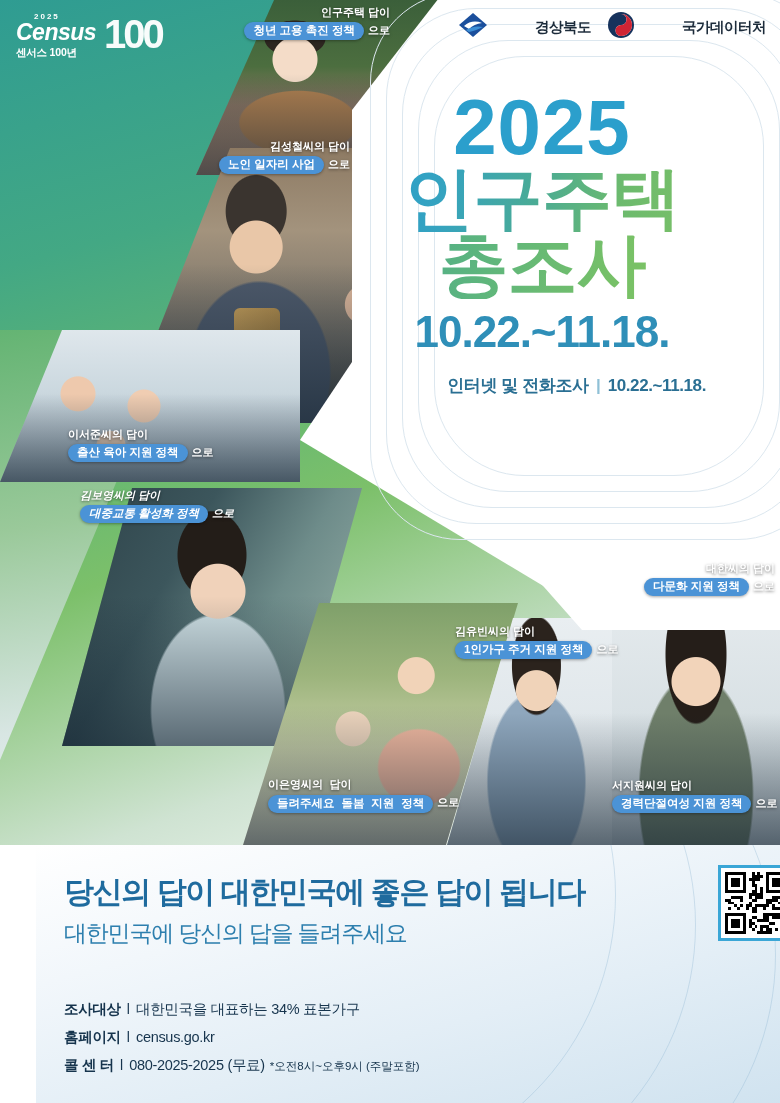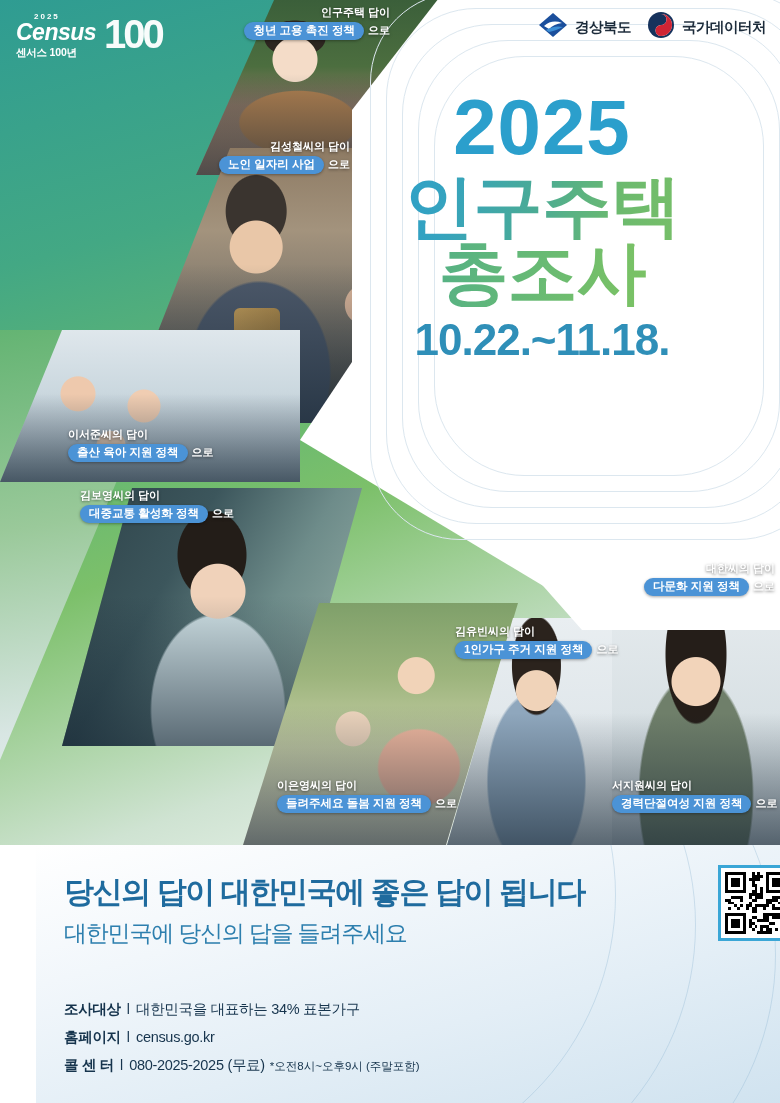--- a/index.html
+++ b/index.html
@@ -193,21 +193,21 @@
   
   .titleblock { position:absolute; left:372px; top:92px; width:340px; z-index:12; text-align:center; }
   .t-year {
     font-size:78px; font-weight:800; letter-spacing:1px; line-height:.92;
     color:#2b9fcc;
   }
   .t-main {
     font-size:70px; font-weight:800; line-height:.95; letter-spacing:-1px;
     background:linear-gradient(100deg,#2b9fcc 0%,#35a3bf 22%,#4aab95 48%,#6cba6e 72%,#7cc165 100%);
     -webkit-background-clip:text; background-clip:text; color:transparent;
-    margin-top:10px;
+    margin-top:2px;
   }
   .t-main2 {
     font-size:70px; font-weight:800; line-height:.95; letter-spacing:-1px;
     background:linear-gradient(100deg,#4aab90 0%,#5fb67c 35%,#76c068 70%,#82c55f 100%);
     -webkit-background-clip:text; background-clip:text; color:transparent;
   }
   .t-dates {
     font-size:44px; font-weight:800; color:#2f8fb8; letter-spacing:-1px;
     margin-top:8px;
   }
@@ -223,21 +223,21 @@
   .logo-census .yr { font-size:8px; font-weight:700; letter-spacing:2px; margin-left:18px; }
   .logo-census .cn { font-size:23px; font-weight:800; font-style:italic; letter-spacing:-.5px; line-height:1; }
   .logo-census .kr { font-size:10.5px; font-weight:700; letter-spacing:-.2px; margin-top:2px; }
   .logo-census .hundred {
     position:absolute; left:88px; top:2px; font-size:40px; font-weight:800;
     letter-spacing:-3px; line-height:1; color:#fff; opacity:.97;
   }
 
   .gov-logos { position:absolute; right:14px; top:11px; z-index:15; display:flex; align-items:center; gap:16px; }
   .gov { display:flex; align-items:center; gap:7px; }
-  .gov .name { font-size:14.5px; font-weight:700; color:#1c2b3a; letter-spacing:-.5px; }
+  .gov .name { font-size:14.5px; font-weight:700; color:#1c2b3a; letter-spacing:-.5px;margin-left:40px; }
 
   
   .bottom {
     position:absolute; left:0; top:845px; width:780px; height:258px;
     background:linear-gradient(165deg,#ffffff 0%,#f2f7fb 30%,#e3eef6 62%,#cfe2ef 100%);
     overflow:hidden;
     margin-left:36px;
   }
   .b-arc { position:absolute; border:1px solid rgba(140,180,210,.35); border-radius:999px; }
   .slogan {
@@ -340,21 +340,21 @@
     </div>
 
     <div class="cap" style="left:68px; top:428px;">
       <div class="who">이서준씨의 답이</div>
       <div class="row">
         <span class="pill">출산 육아 지원 정책</span>
         <span class="tail">으로</span>
       </div>
     </div>
 
-    <div class="cap" style="left:80px; top:489px;">
+    <div class="cap" style="left:80px; top:489px;font-style:italic;">
       <div class="who">김보영씨의 답이</div>
       <div class="row">
         <span class="pill">대중교통 활성화 정책</span>
         <span class="tail">으로</span>
       </div>
     </div>
 
     <div class="cap right" style="left:620px; top:562px; width:155px;">
       <div class="who">대한씨의 답이</div>
       <div class="row">
@@ -364,21 +364,21 @@
     </div>
 
     <div class="cap" style="left:455px; top:625px;">
       <div class="who">김유빈씨의 답이</div>
       <div class="row">
         <span class="pill">1인가구 주거 지원 정책</span>
         <span class="tail">으로</span>
       </div>
     </div>
 
-    <div class="cap" style="left:277px; top:779px;">
+    <div class="cap" style="left:268px; top:779px;font-family:Liberation Mono, monospace;">
       <div class="who">이은영씨의 답이</div>
       <div class="row">
         <span class="pill">들려주세요 돌봄 지원 정책</span>
         <span class="tail">으로</span>
       </div>
     </div>
 
     <div class="cap" style="left:612px; top:779px;">
       <div class="who">서지원씨의 답이</div>
       <div class="row">
@@ -386,20 +386,25 @@
         <span class="tail">으로</span>
       </div>
     </div>
 
     <div class="titleblock">
       <div class="t-year">2025</div>
       <div class="t-main">인구주택</div>
       <div class="t-main2">총조사</div>
       <div class="t-dates">10.22.~11.18.</div>
       <div class="t-sub">
+        <div class="line">
+          <span>인터넷 및 전화조사</span>
+          <span class="bar">|</span>
+          <span>10.22.~11.18.</span>
+        </div>
       </div>
     </div>
 
     <div class="logo-census">
       <div class="yr">2025</div>
       <div class="cn">Census</div>
       <div class="kr">센서스 100년</div>
       <div class="hundred">100</div>
     </div>
 

